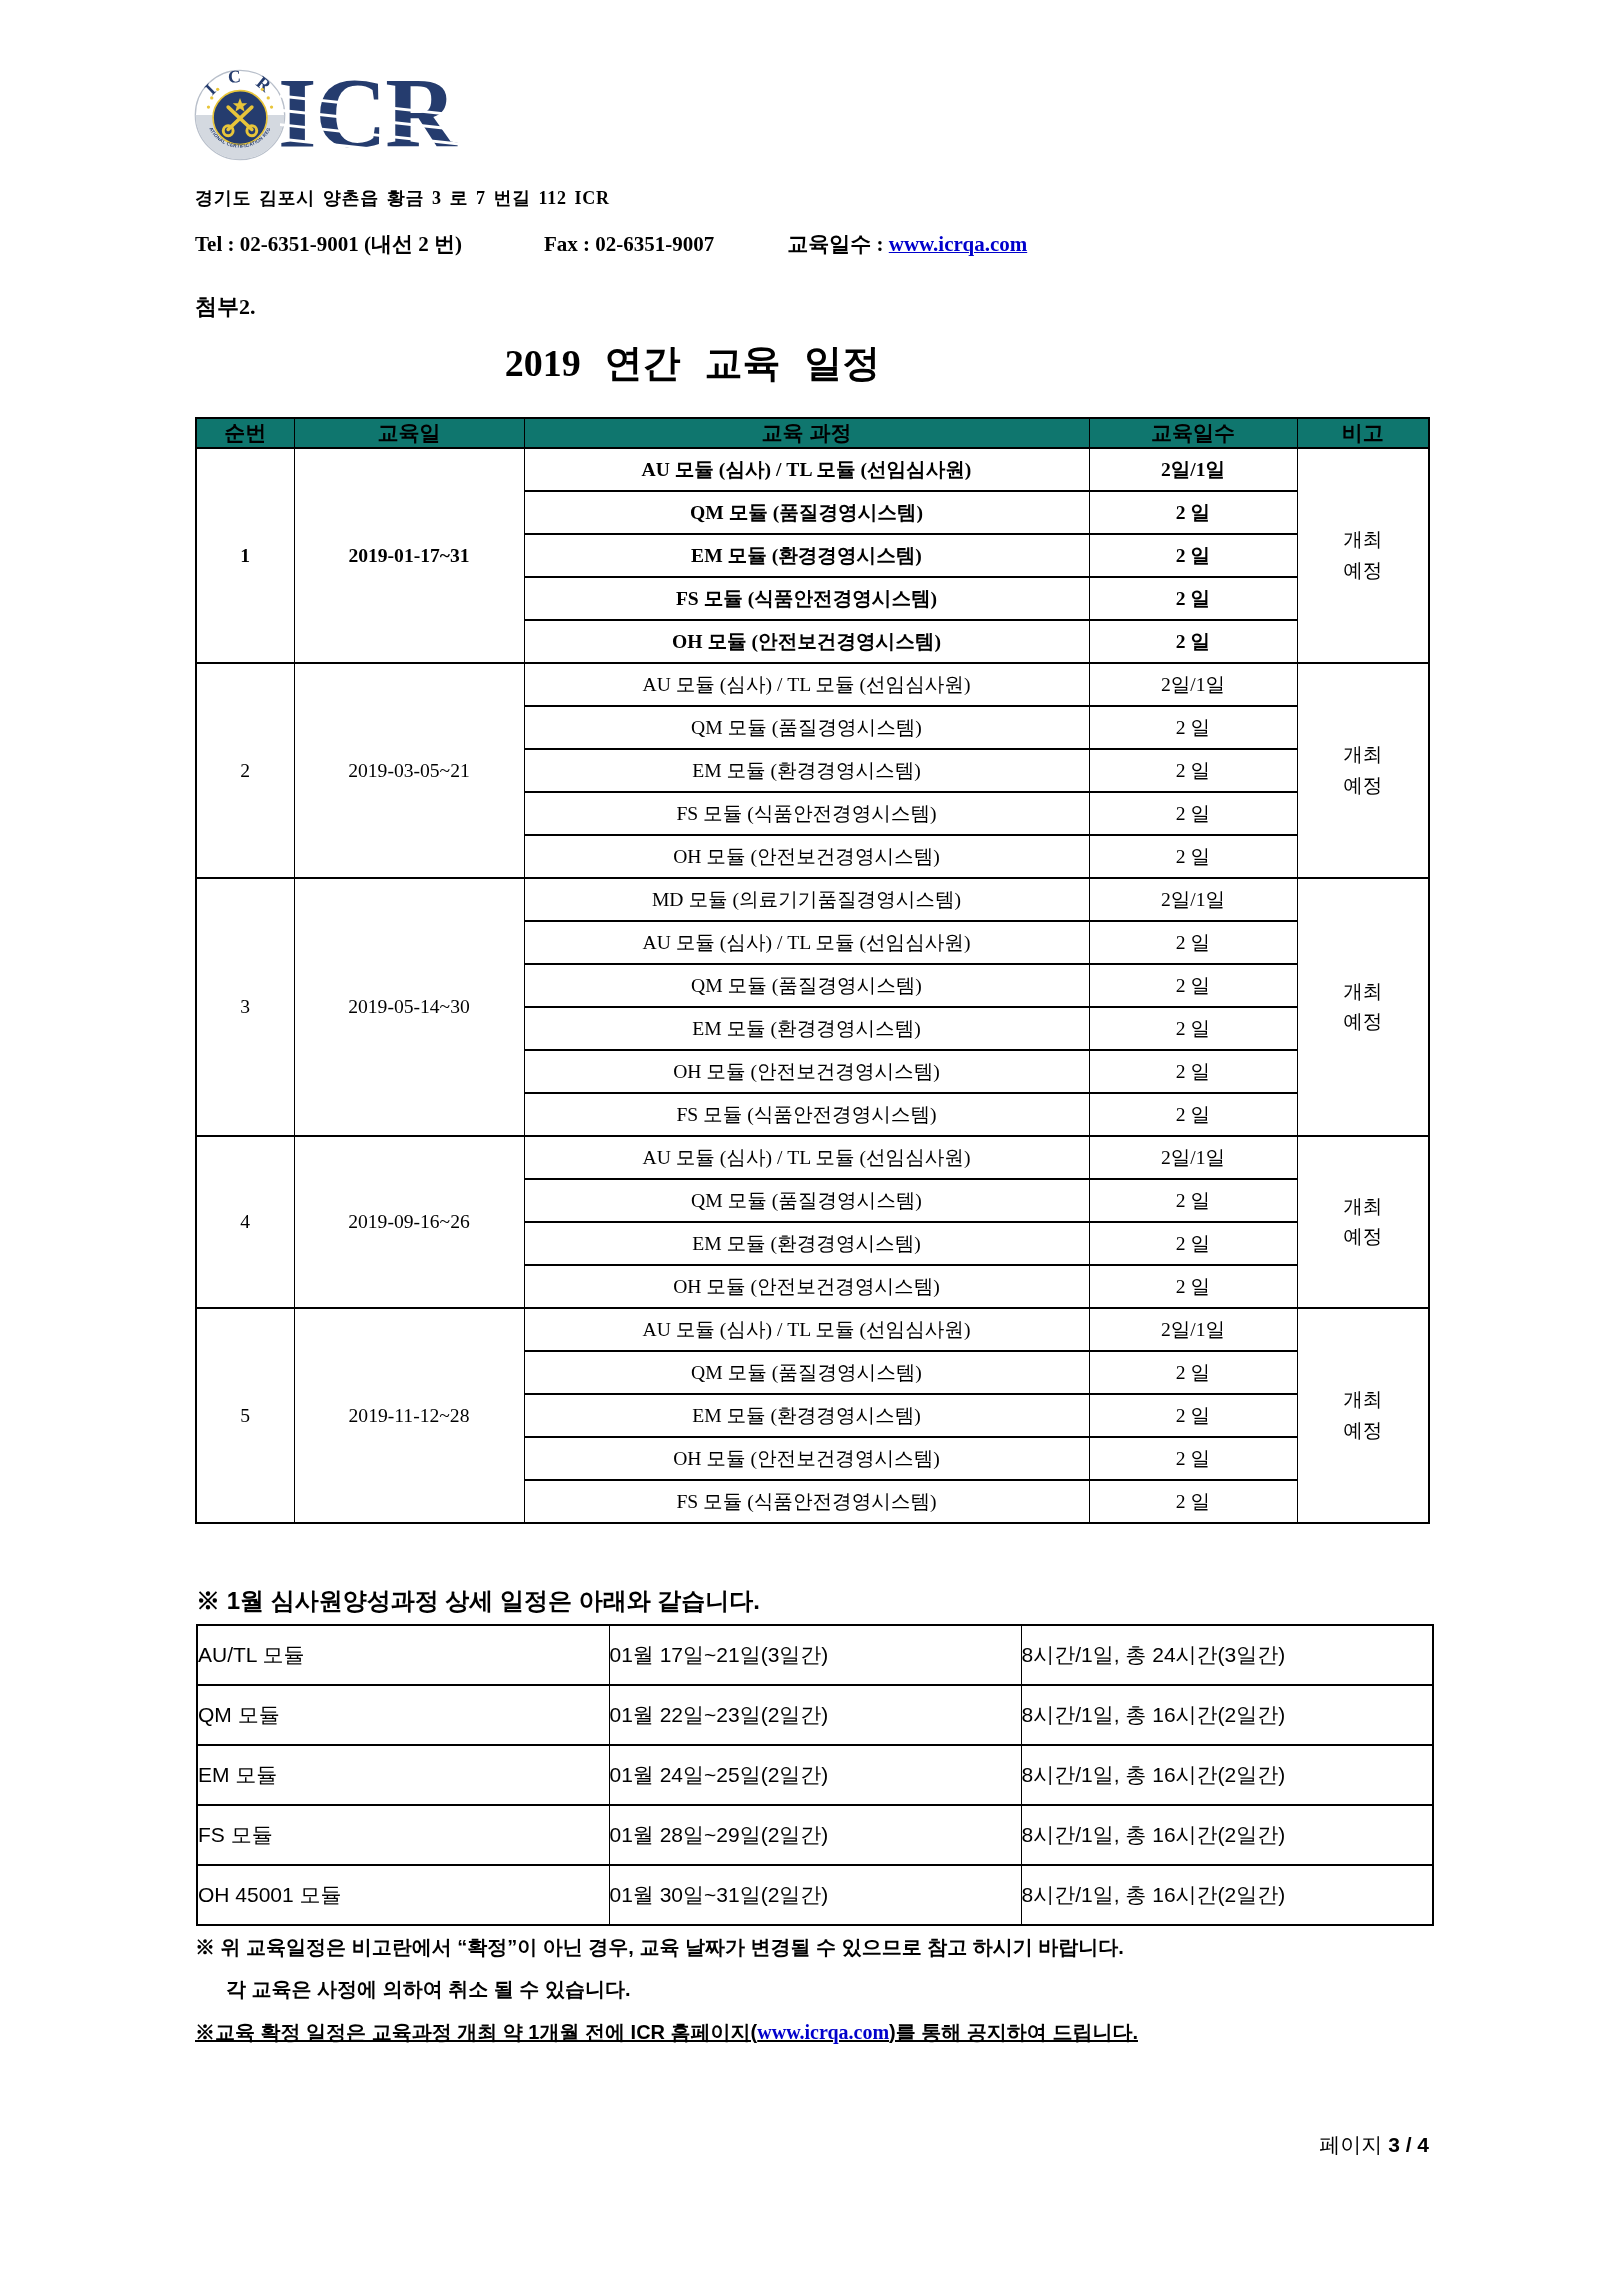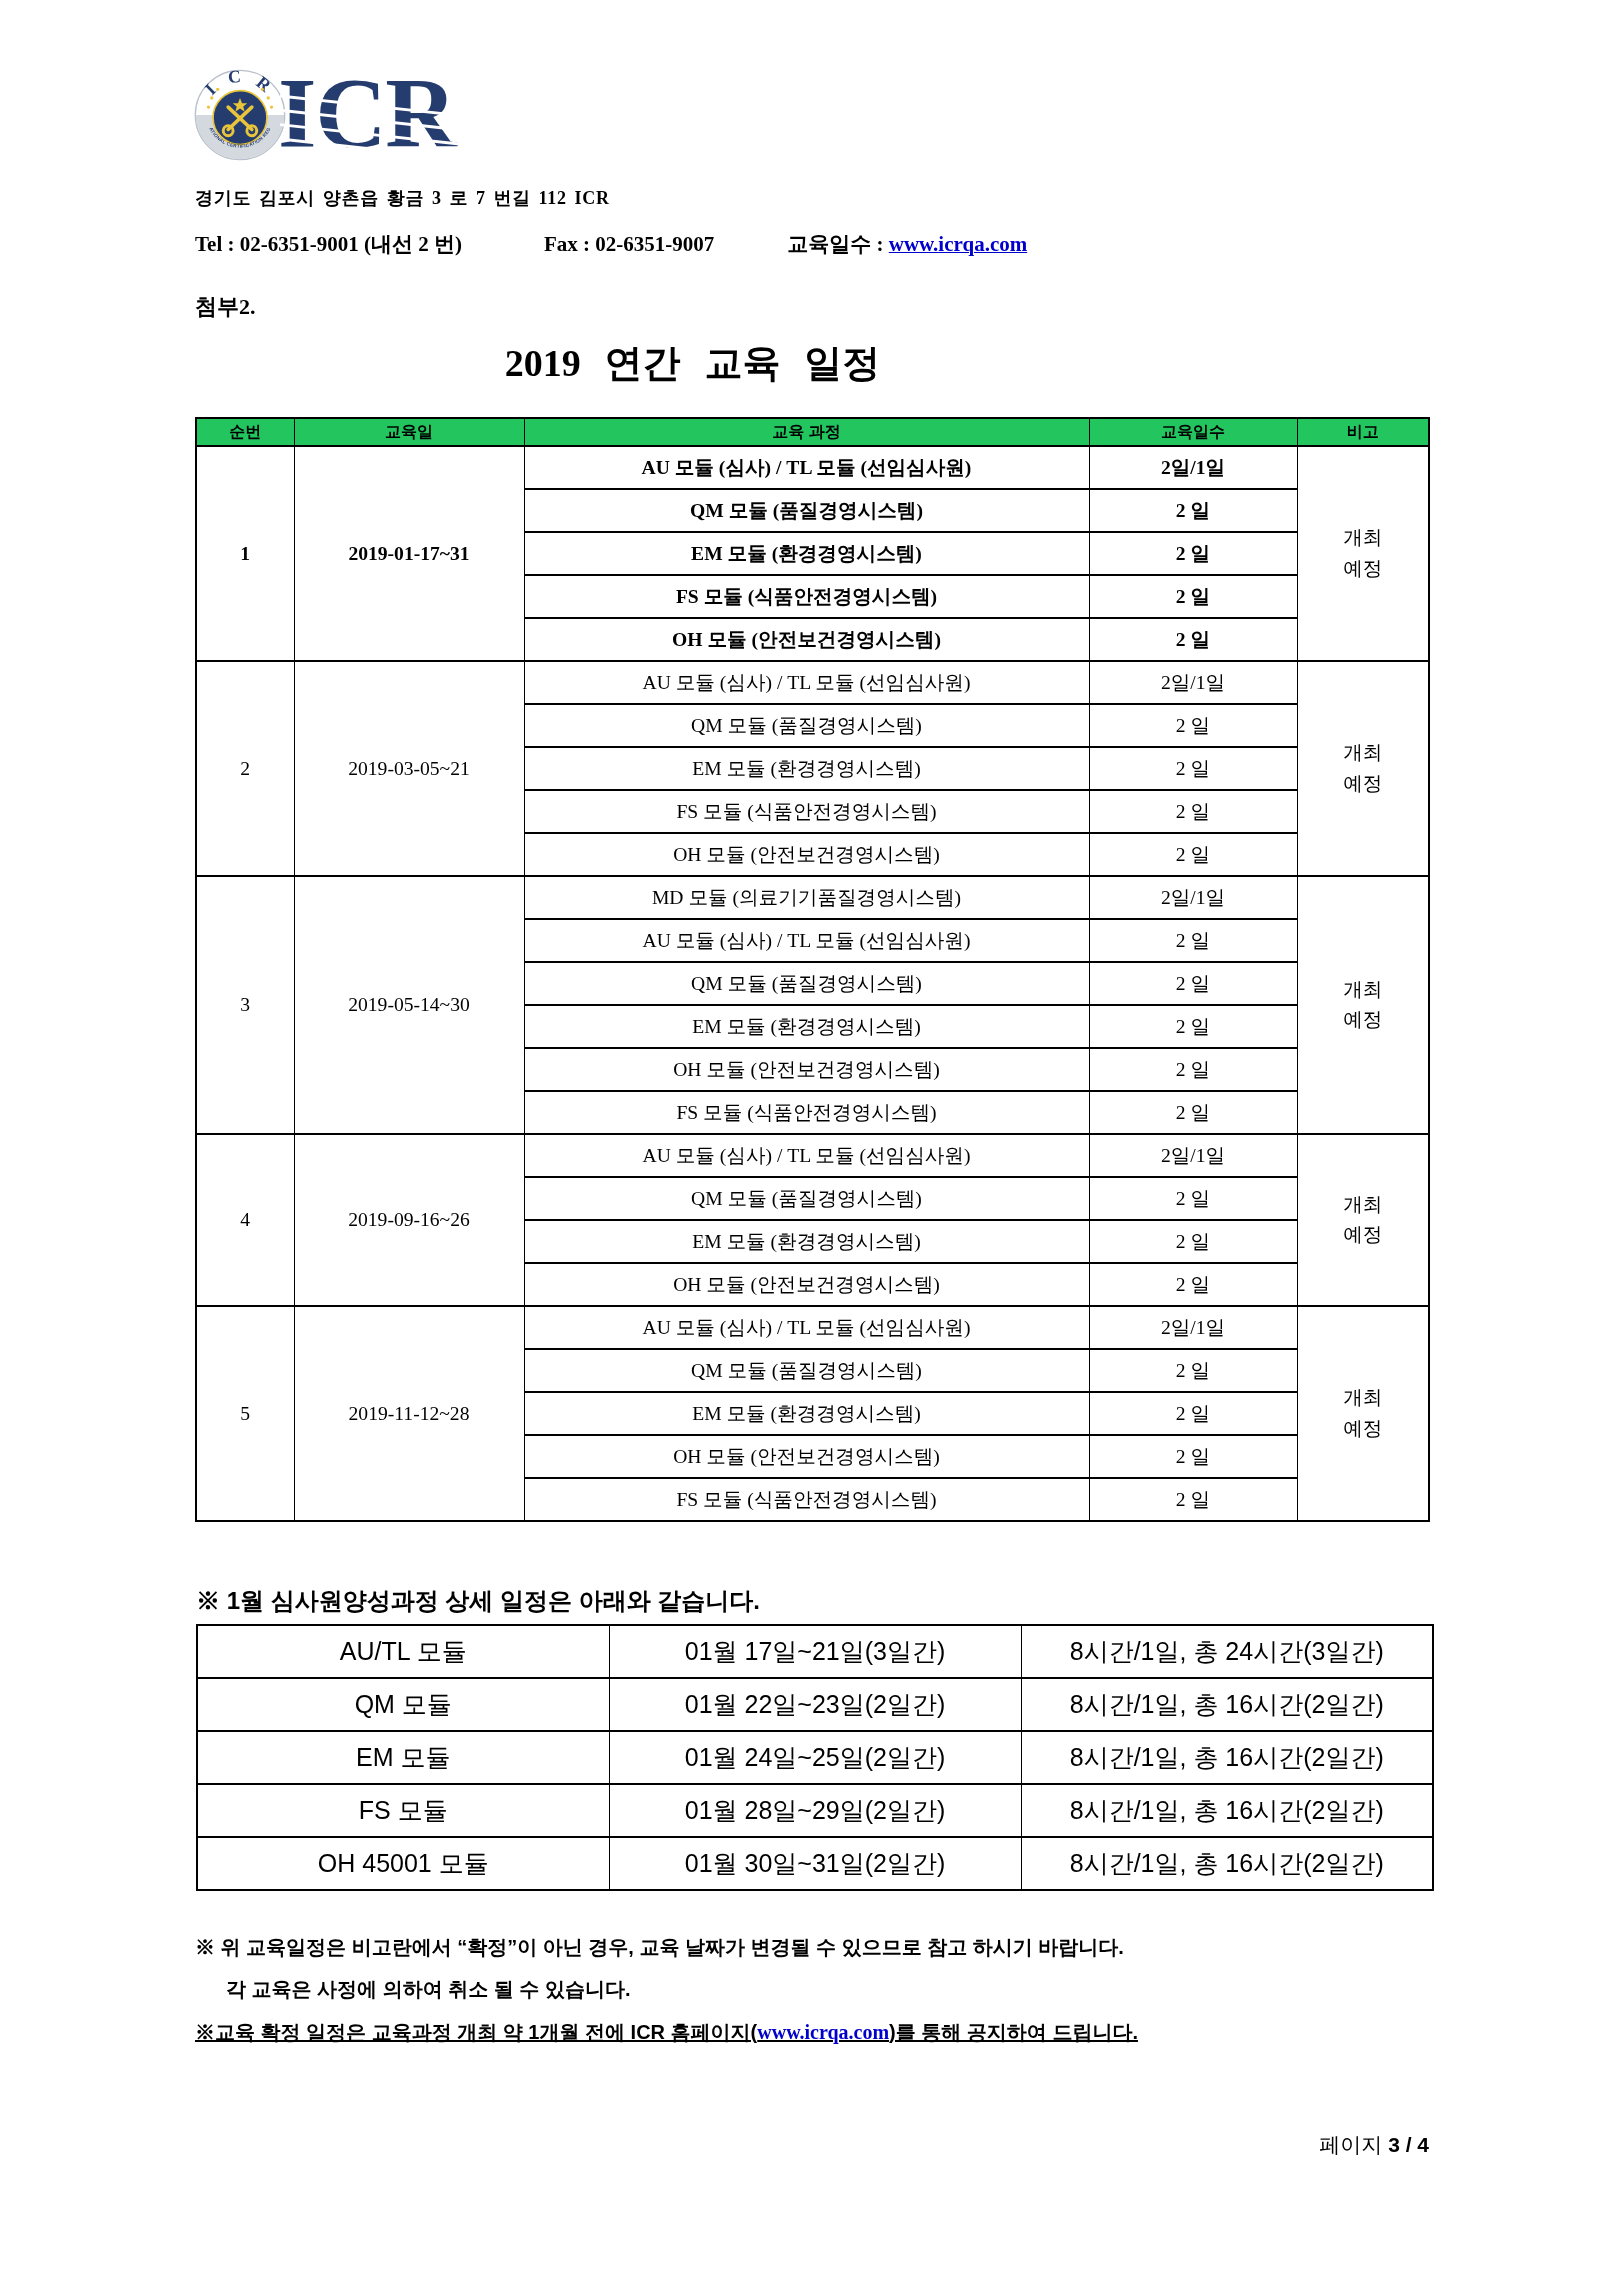--- a/index.html
+++ b/index.html
@@ -25,35 +25,35 @@
 
   
   table { border-collapse:collapse; table-layout:fixed; }
   .schedule { left:195px; top:417px; width:1234px; }
   .schedule th, .schedule td {
     border:1.3px solid #000; border-top-width:2px; border-bottom-width:2px;
     text-align:center; vertical-align:middle; overflow:hidden;
   }
   .schedule table, .schedule { border:2px solid #000; }
   .schedule th {
-    height:28px; background:#22c55e;
-    font-family:"Liberation Sans", sans-serif; font-weight:bold; font-size:16px;
+    height:28px; background:#0f766e;
+    font-family:"Liberation Sans", sans-serif; font-weight:bold; font-size:21px;
   }
   .schedule td { height:43px; font-size:19.6px; }
   .schedule td.c-date { font-family:Liberation Serif, serif; letter-spacing:0; }
   .schedule tr.bold td { font-weight:bold; }
   .schedule td.c-remark, .schedule tr.bold td.c-remark { font-weight:normal; white-space:pre-line; line-height:1.55; font-size:19.6px; }
 
   
   .jan-note { left:196px; top:1585px; font-family:"Liberation Sans", sans-serif; font-weight:bold; font-size:24px; }
   .jan-table { left:196px; top:1624px; width:1237px; border:2px solid #000; }
   .jan-table td {
     border:1.3px solid #000; border-top-width:2px; border-bottom-width:2px;
-    height:53px; text-align:center; vertical-align:middle;
-    font-family:"Liberation Sans", sans-serif; font-size:25px;
+    height:60px; vertical-align:middle;
+    font-family:"Liberation Sans", sans-serif; font-size:21px;
   }
 
   
   .fn { font-family:"Liberation Sans", sans-serif; font-weight:bold; font-size:20px; }
   .fn1 { left:195px; top:1934px; }
   .fn2 { left:226px; top:1976px; }
   .fn3 { left:195px; top:2019px; text-decoration:underline; text-decoration-thickness:2px; }
   .fn-link { color:#0000cc; font-family:"Liberation Serif", serif; cursor:pointer; }
 
   .pagenum { top:2131px; right:194px; font-family:"Liberation Sans", sans-serif; font-size:21px; }

